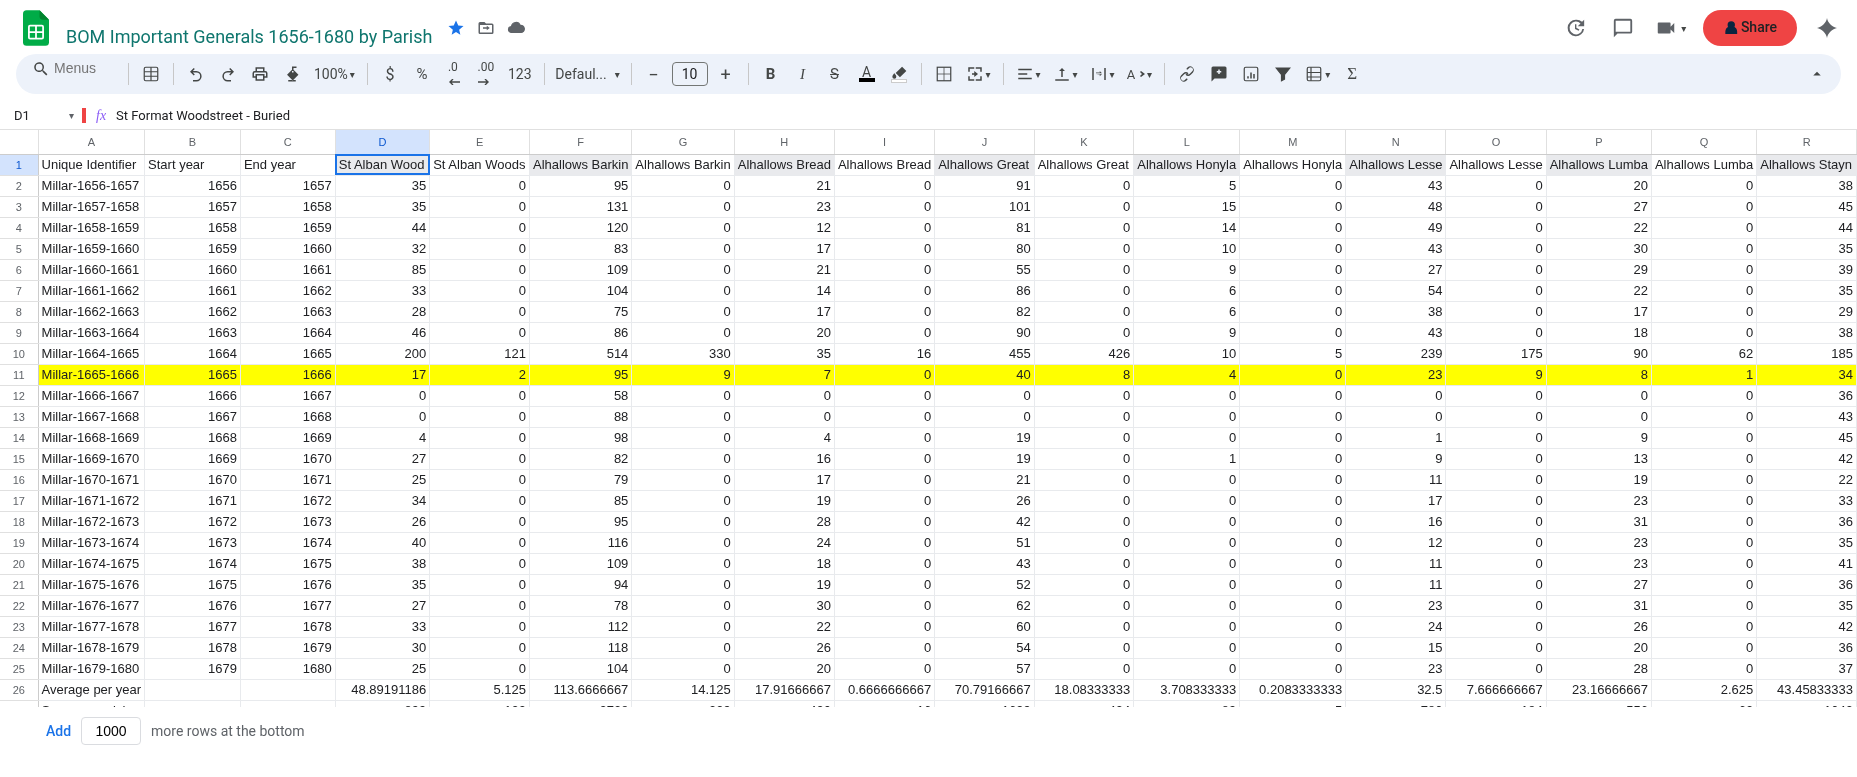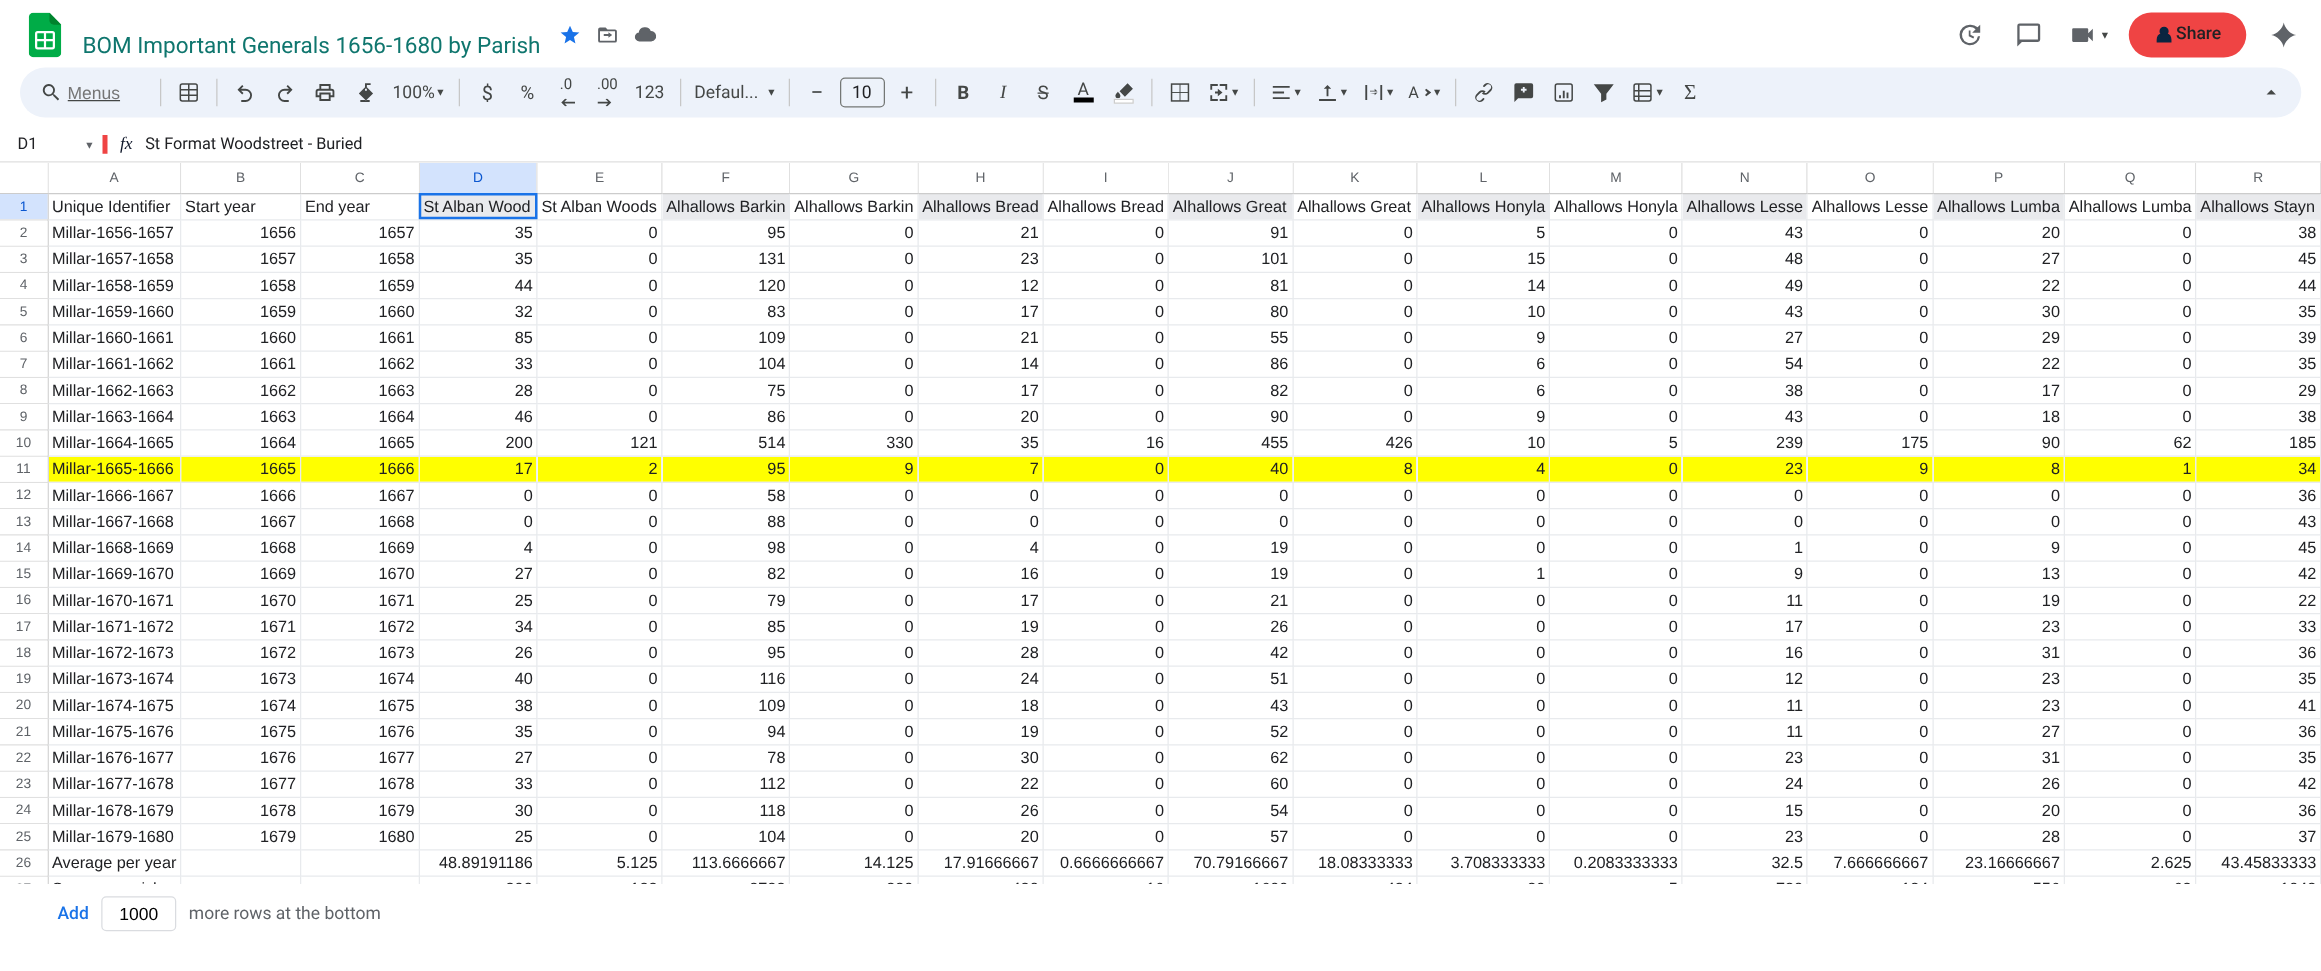--- a/index.html
+++ b/index.html
@@ -20,32 +20,32 @@
   .icon-btn { width:32px; height:32px; display:flex; align-items:center; justify-content:center; color:#5f6368; border-radius:50%; cursor:pointer; }
   .meet-btn { display:flex; align-items:center; gap:4px; }
   .share-btn { background:#ef4444; border-radius:40px; padding:9px 20px; display:flex; align-items:flex-start; gap:0; font-weight:500; font-size:14px; cursor:pointer; }
   .gemini { width:28px; height:28px; display:flex; align-items:center; justify-content:center; }
 
   
   .toolbar-wrap { padding: 6px 16px 8px 16px; }
   .toolbar { background:#edf2fa; border-radius: 24px; height:40px; display:flex; align-items:center; padding: 0 10px; gap:4px; }
   .tool-btn { min-width:28px; height:28px; display:flex; align-items:center; justify-content:center; color:#444746; border-radius:4px; cursor:pointer; padding:0 4px; font-size:14px; }
   .sep { width:1px; height:22px; background:#c7c7c7; margin: 0 4px; }
-  .search-menu { display:flex; align-items:center; gap:4px; padding:0 6px;text-decoration:underline; }
+  .search-menu { display:flex; align-items:flex-start; gap:4px; padding:0 6px; }
   .search-menu input { border:none; background:transparent; font-size:14px; width:60px; outline:none; }
   .zoom-val { font-size:14px; }
   .font-sel { display:flex; align-items:center; gap:6px; border:none; background:transparent; font-size:14px; width:70px; }
   .font-size-box { border:1px solid #747775; border-radius:4px; width:36px; height:24px; text-align:center; font-size:14px; display:flex;align-items:center;justify-content:center;}
   .arrow-down::after { content:"▾"; font-size:10px; color:#444746; margin-left:2px;}
   .toolbar .right { margin-left:auto; }
   
   
   .formula-bar { display:flex; align-items:center; height:28px; border-bottom:1px solid #e0e0e0; }
   .name-box { width:80px; padding:0 8px; font-size:13px; display:flex; align-items:center; justify-content:space-between; border-right:4px solid #ef4444; margin-left:6px;}
-  .fx { color:#0f172a; font-style:italic; font-family: 'Times New Roman', serif; padding:0 10px; font-size:14px;}
+  .fx { color:#8b5cf6; font-style:italic; font-family: 'Times New Roman', serif; padding:0 10px; font-size:14px;}
   .formula-val { font-size:13px; color:#202124; }
 
   
   .sheet { display:flex; width:100%; height: calc(100vh - 200px); overflow:hidden; font-family: Arial, sans-serif; }
   .sheet-inner { overflow:auto; flex:1; }
   table { border-collapse: collapse; table-layout:fixed; font-size:13px; }
   th.colhead, td.rowhead, th.corner { background:#fff; font-weight:normal; color:#5f6368; text-align:center; font-size:11px; position:sticky; z-index:2; }
   th.corner { left:0; top:0; z-index:5; background:#fff; border-right:1px solid #e0e0e0; border-bottom:1px solid #ccc; width:46px; height:24px; }
   th.colhead { top:0; height:24px; border-right:1px solid #e0e0e0; border-bottom:1px solid #ccc; }
   td.rowhead { left:0; background:#fff; border-right:1px solid #ccc; border-bottom:1px solid #e0e0e0; width:46px; text-align:center;}

